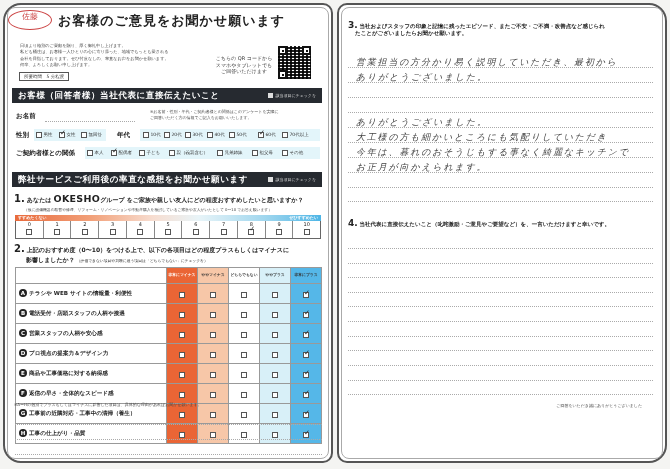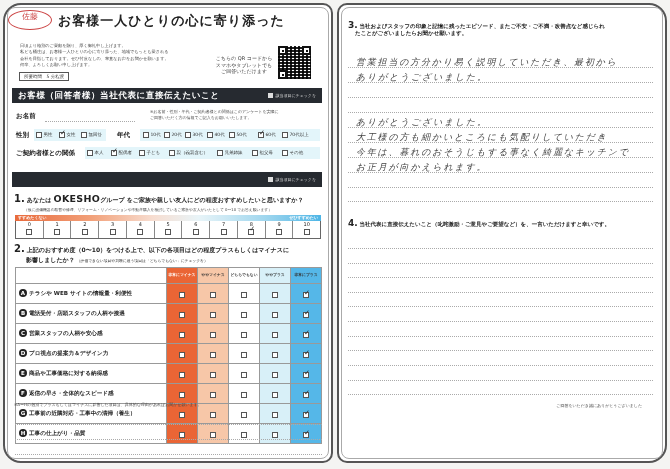--- a/index.html
+++ b/index.html
@@ -67,21 +67,21 @@
   .thanks { position: absolute; right: 28px; top: 403px; font-size: 4px; color: #444; }
 </style>
 </head>
 <body>
 
 <div class="sheet">
   <div class="frame left"></div>
   <div class="frame right"></div>
 
   <div class="stamp">佐藤</div>
-  <div class="title">お客様一人ひとりの心に寄り添った</div>
+  <div class="title">お客様のご意見をお聞かせ願います</div>
   <div class="intro">
     <div>日頃より格別のご愛顧を賜り、厚く御礼申し上げます。</div>
     <div>私ども桶庄は、お客様一人ひとりの心に寄り添った、地域でもっとも愛される</div>
     <div>会社を目指しております。ぜひ忖度なしの、率直なお声をお聞かせ願います。</div>
     <div>何卒、よろしくお願い申し上げます。</div>
   </div>
   <div class="time-box">所要時間　5 分程度</div>
   <div class="qr-text">
     <div>こちらの QR コードから</div>
     <div>スマホやタブレットでも</div>
@@ -124,20 +124,21 @@
   <div class="label-b" style="left:16px;top:149px">ご契約者様との関係</div>
   <div class="opt" style="left:87px;top:150px"><span class="cb"></span><span>本人</span></div>
   <div class="opt" style="left:111px;top:150px"><span class="cb on"></span><span>配偶者</span></div>
   <div class="opt" style="left:139px;top:150px"><span class="cb"></span><span>子ども</span></div>
   <div class="opt" style="left:169px;top:150px"><span class="cb"></span><span>親（義親含む）</span></div>
   <div class="opt" style="left:217px;top:150px"><span class="cb"></span><span>兄弟姉妹</span></div>
   <div class="opt" style="left:252px;top:150px"><span class="cb"></span><span>祖父母</span></div>
   <div class="opt" style="left:282px;top:150px"><span class="cb"></span><span>その他</span></div>
 
   <div class="bar" style="top:172px">
+    <span>弊社サービスご利用後の率直な感想をお聞かせ願います</span>
     <span class="chk"><span class="box"></span><span>該当項目にチェックを</span></span>
   </div>
 
   <div class="q-head" style="top:193px">
     <span class="num">1.</span>
     <span>あなたは</span>
     <span class="brand">OKESHO</span><span>グループ をご家族や親しい友人にどの程度おすすめしたいと思いますか？</span>
   </div>
   <div class="note" style="left:24px;top:207px;font-size:3.8px">（仮に設備機器の取替や修理、リフォーム・リノベーションや不動産購入を検討しているご家族や友人がいたとして 0〜10 でお答え願います）</div>
 

